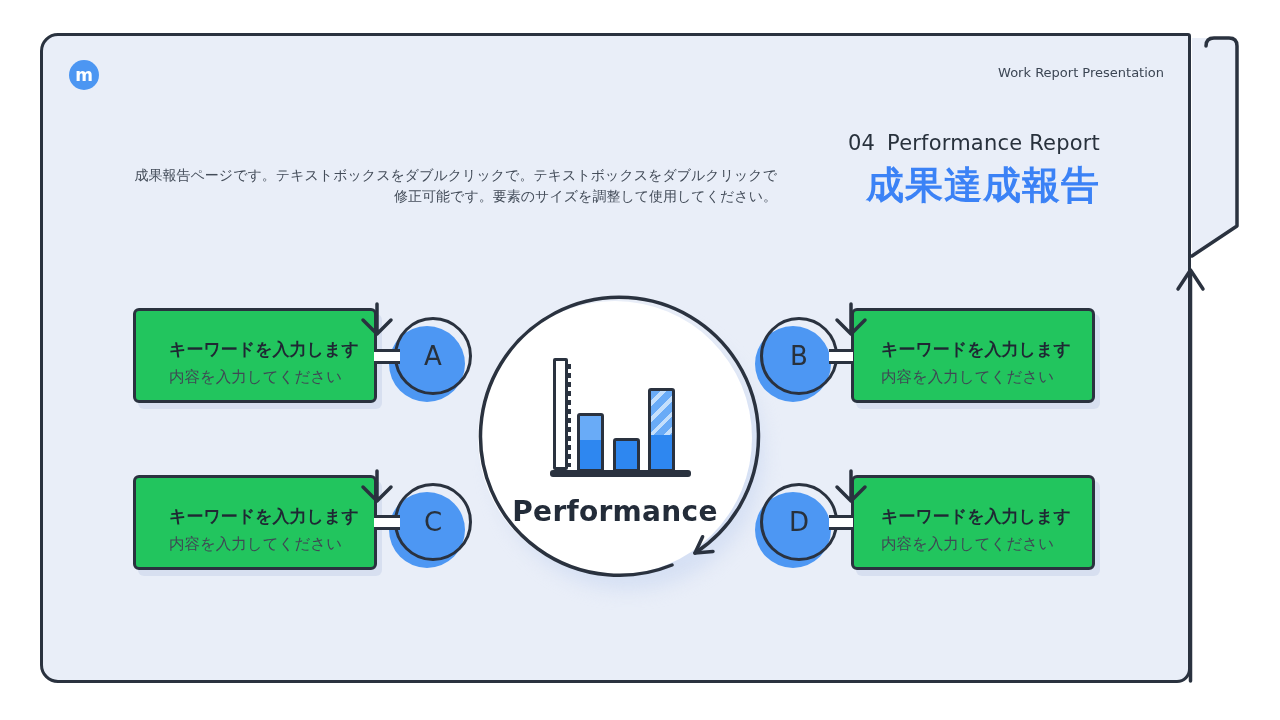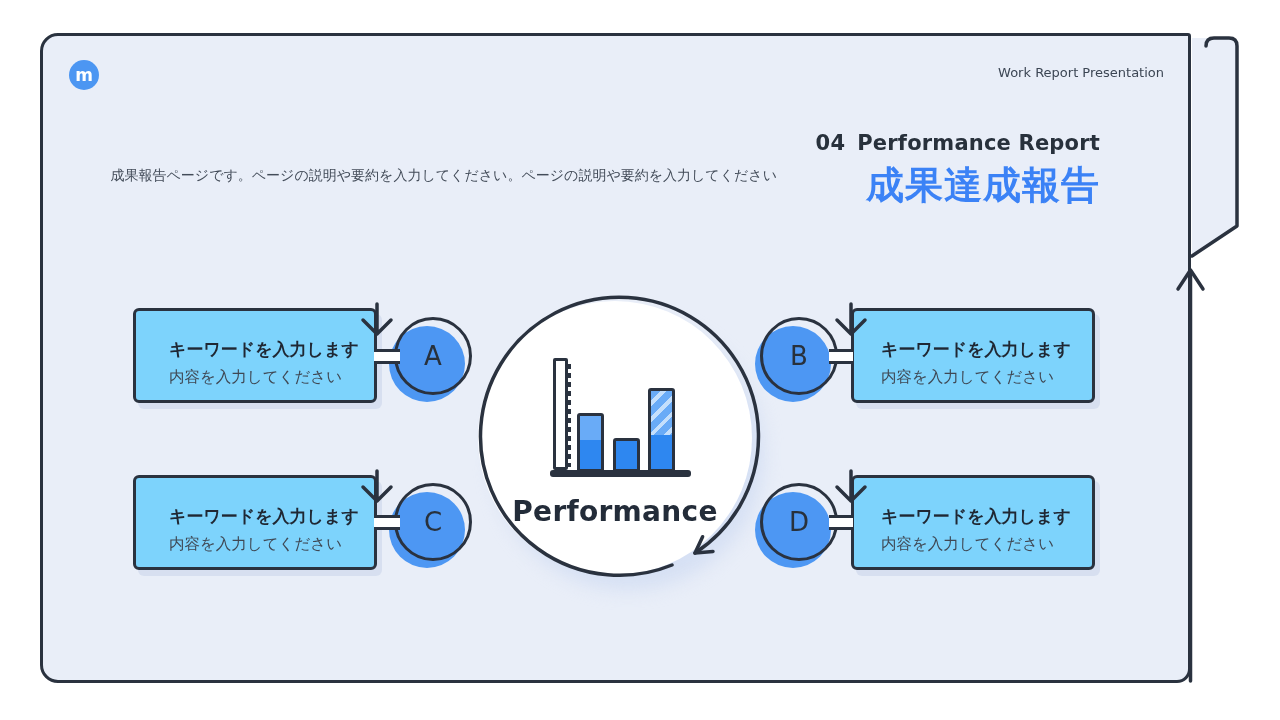--- a/index.html
+++ b/index.html
@@ -15,21 +15,21 @@
   
   .logo { position:absolute; left:69px; top:60px; width:30px; height:30px;
           border-radius:50%; background:#4C96F2; color:#fff;
           display:flex; align-items:center; justify-content:center;
           font-size:17px; font-weight:bold; }
 
   
   .presentation-label { position:absolute; top:65px; right:116px;
           font-size:13px; color:#3C4654;text-align:right; }
   .title-block { position:absolute; top:131px; right:180px; text-align:right; }
-  .title-en { font-size:21px; font-weight:bold; color:#28313C; letter-spacing:.2px; }
+  .title-en { font-size:21px; font-weight:normal; color:#28313C; letter-spacing:.2px; }
   .title-en .num { margin-right:12px; }
   .title-ja { font-size:38px; font-weight:bold; color:#3b82f6; margin-top:5px;
               letter-spacing:1px; }
   .desc { position:absolute; top:165px; right:503px; text-align:right;
           font-size:14px; line-height:21px; color:#434C59; }
 
   
   .hub-shadow { position:absolute; left:492px; top:318px; width:272px; height:272px;
           border-radius:50%; background:rgba(198,213,240,.55); filter:blur(9px); }
   .hub { position:absolute; left:460px; top:283px; width:310px; height:310px; }
@@ -47,21 +47,21 @@
            background:linear-gradient(to bottom,#69ABF7 0 45%,#2E87F0 45% 100%); }
   .bar2 { left:153px; top:155px; width:27px; height:34px; background:#2E87F0; }
   .bar3 { left:188px; top:105px; width:27px; height:84px;
            background-image:
              linear-gradient(to bottom,rgba(0,0,0,0) 0 56%,#2E87F0 56% 100%),
              repeating-linear-gradient(135deg,#69ABF7 0 7px,#C4DFFC 7px 11px); }
   .hub-label { position:absolute; left:0; top:212px; width:310px; text-align:center;
            font-size:28px; font-weight:bold; color:#232C39; letter-spacing:.3px; }
 
   
-  .box { position:absolute; width:244px; height:95px; background:#7dd3fc;
+  .box { position:absolute; width:244px; height:95px; background:#22c55e;
          border:3.5px solid #2A323F; border-radius:6px;
          box-shadow:5px 6px 0 rgba(203,214,235,.6); padding-top:27px; }
   .box .kw   { font-size:17px; font-weight:bold; color:#1F2733; }
   .box .body { font-size:15.5px; color:#3F4854; margin-top:6px; }
   .box.left  { padding-left:33px; }
   .box.right { padding-left:27px; }
 
   .bubble { position:absolute; width:90px; height:90px; }
   .bubble .fill { position:absolute; left:1px; top:15px; width:76px; height:76px;
          border-radius:50%; background:#4D97F3; }
@@ -94,21 +94,22 @@
   </div>
 
   <div class="presentation-label">Work Report Presentation</div>
 
   <div class="title-block">
     <div class="title-en"><span class="num">04</span><span>Performance Report</span></div>
     <div class="title-ja">成果達成報告</div>
   </div>
 
   <div class="desc">
-    <div>成果報告ページです。ページの説明や要約を入力してください。ページの説明や要約を入力してください</div>
+    <div>成果報告ページです。テキストボックスをダブルクリックで。テキストボックスをダブルクリックで</div>
+    <div>修正可能です。要素のサイズを調整して使用してください。</div>
   </div>
 
   <div class="hub-shadow"></div>
   <div class="hub">
     <svg class="ring" viewBox="460 283 310 310">
       <circle cx="615" cy="438" r="137" fill="#ffffff" stroke="none"></circle>
       <path d="M 672 565 A 139 139 0 1 1 695 553" fill="none" stroke="#2A323F" stroke-width="3.5" stroke-linecap="round"></path>
       <polyline points="713,551.5 695,553 702.6,536.7" fill="none" stroke="#2A323F" stroke-width="3.5" stroke-linecap="round" stroke-linejoin="round"></polyline>
     </svg>
     <div class="chart">

